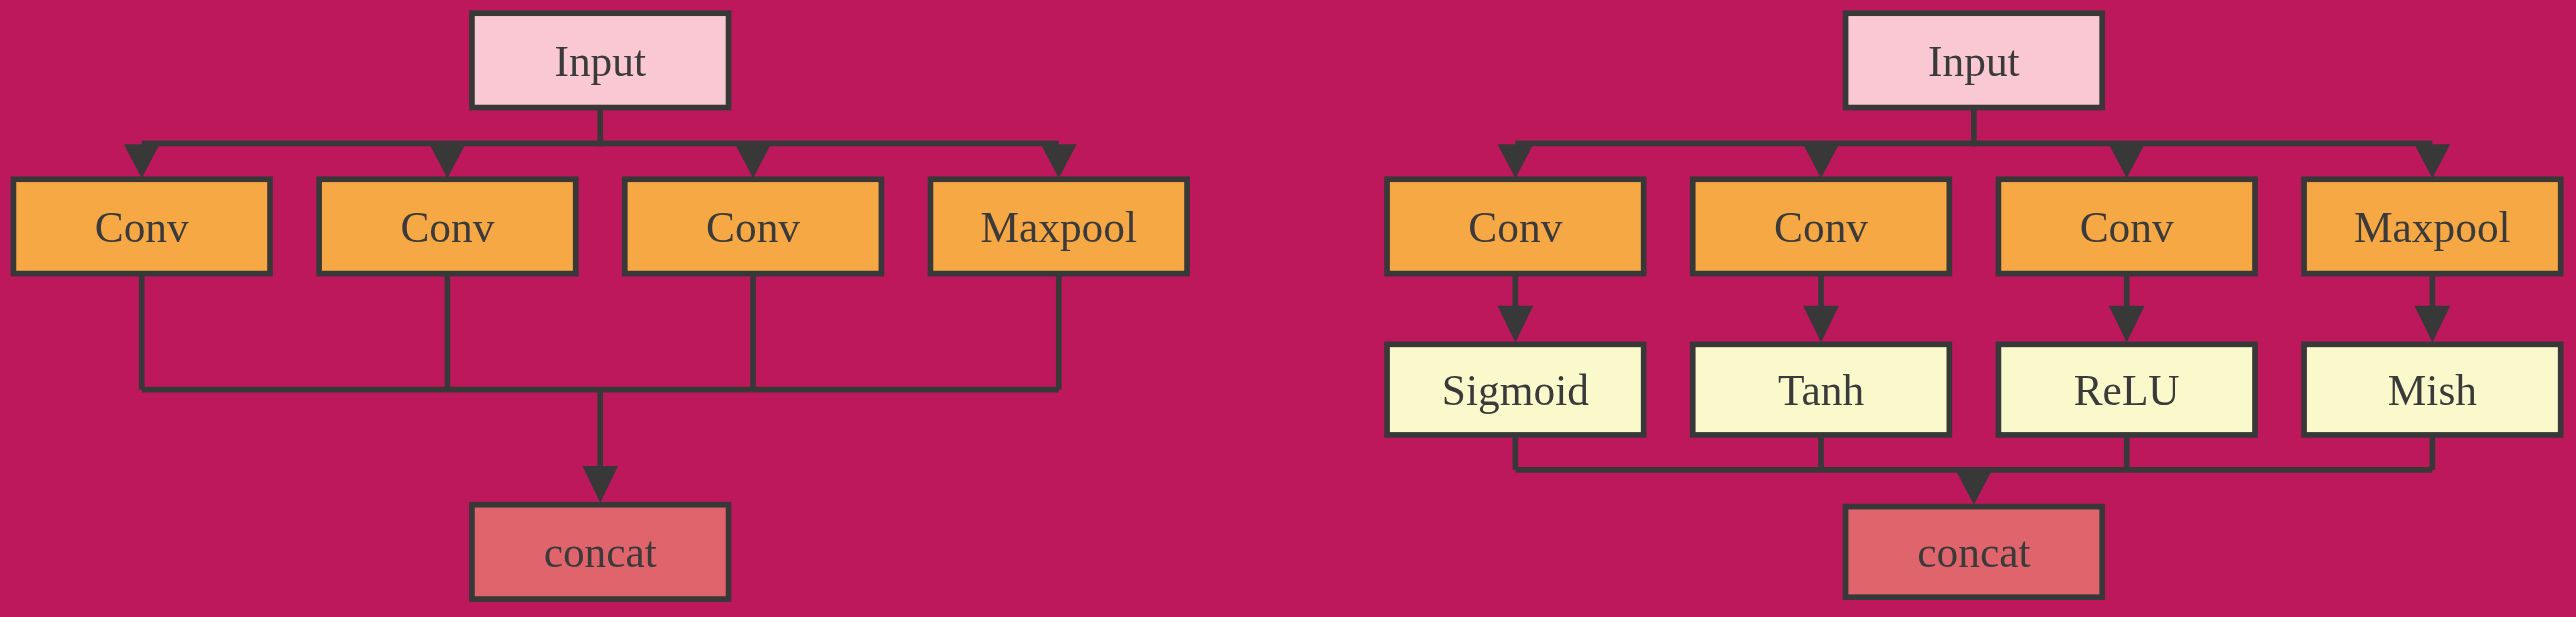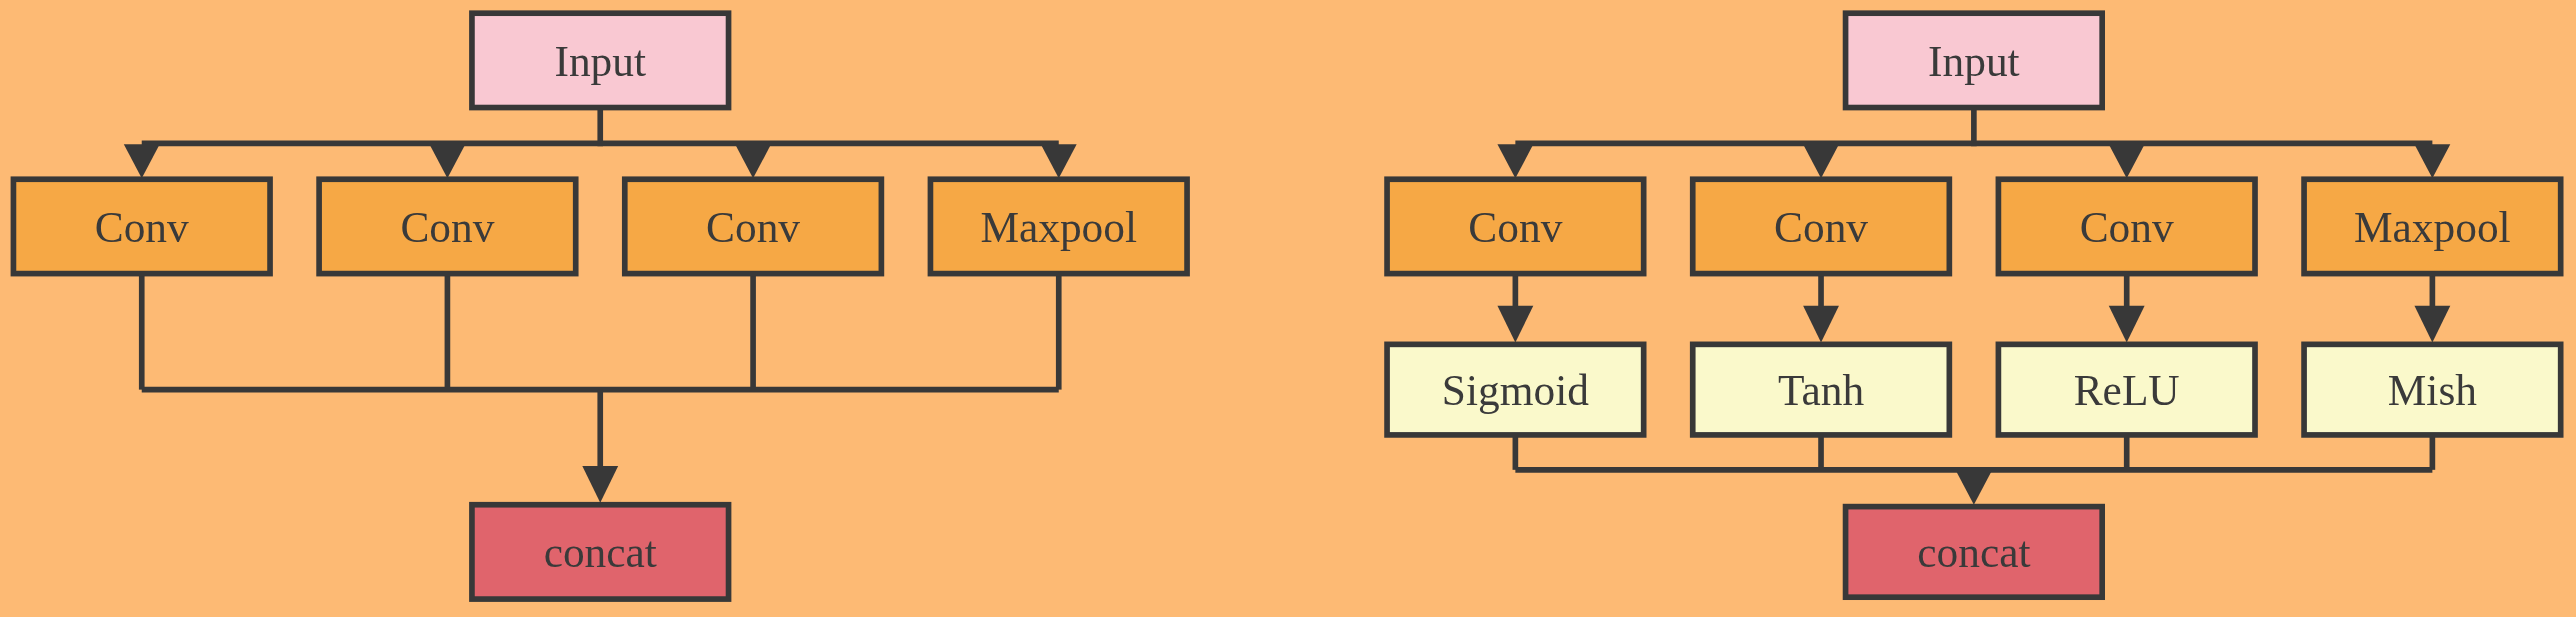--- a/index.html
+++ b/index.html
@@ -10,21 +10,21 @@
   body {
     width: 2576px;
     height: 617px;
     overflow: hidden;
     font-family: "Liberation Serif", "DejaVu Serif", serif;
   }
   .canvas {
     position: relative;
     width: 2576px;
     height: 617px;
-    background: #fdba74;
+    background: #be185d;
   }
   svg { display: block; }
   .node-rect {
     stroke: #383838;
     stroke-width: 6;
   }
   .ln {
     stroke: #383838;
     stroke-width: 6;
     fill: none;

